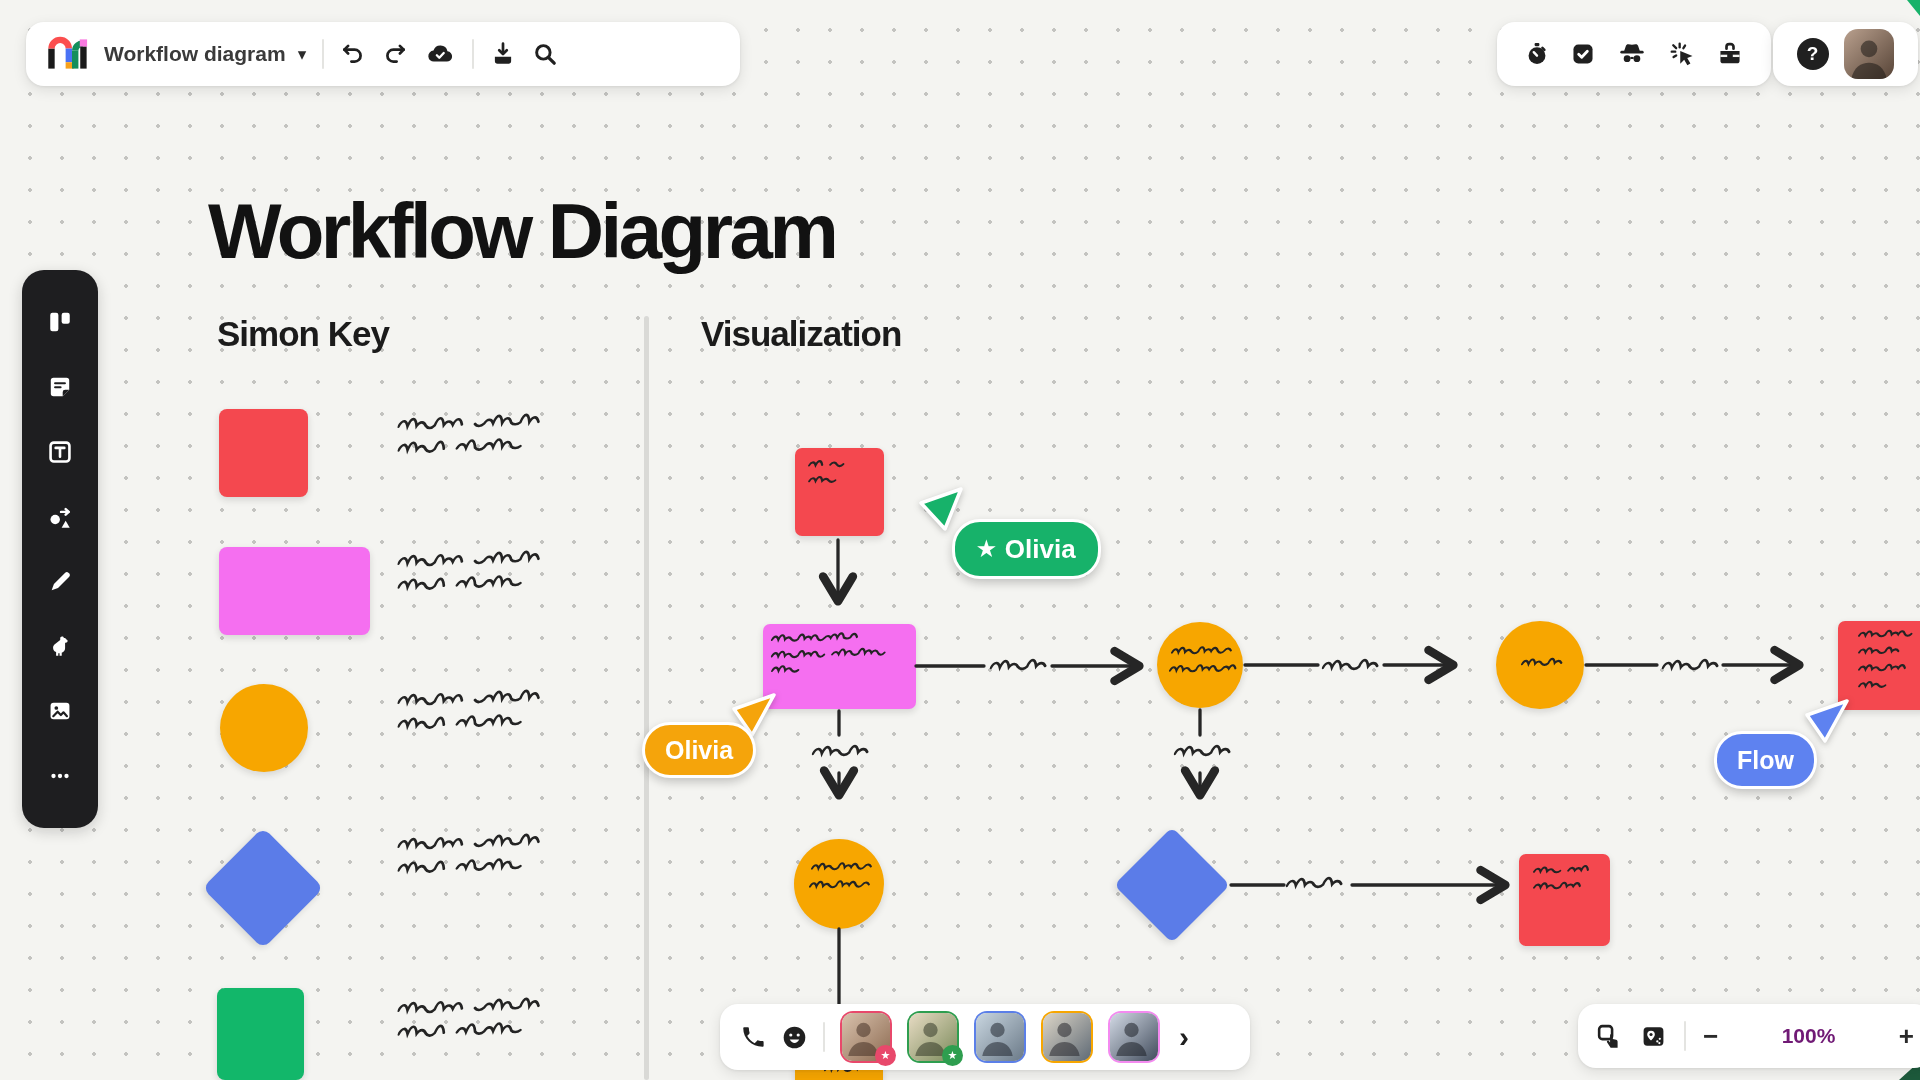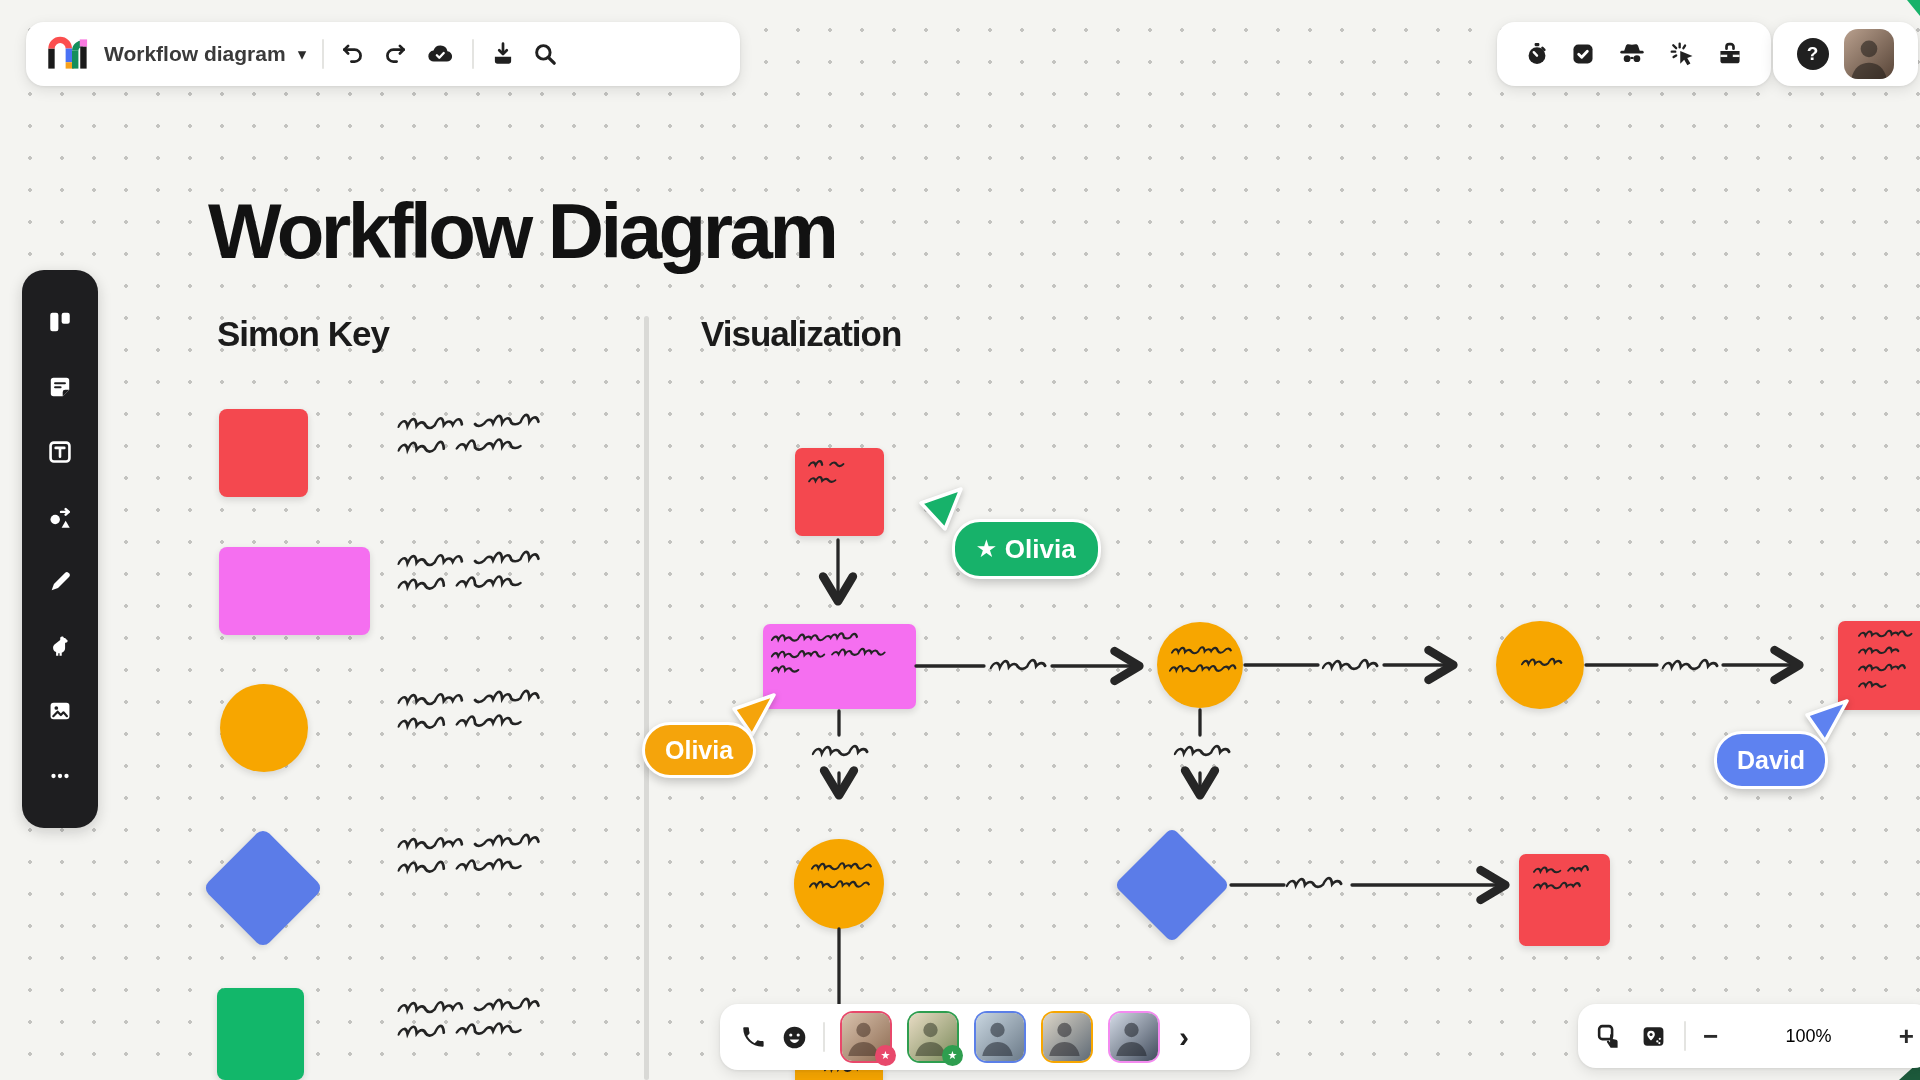--- a/index.html
+++ b/index.html
@@ -19,21 +19,21 @@
   .circ{border-radius:50%}
   .diam{border-radius:9px;transform:rotate(45deg)}
   .scr{position:absolute;z-index:2;pointer-events:none}
   .scr svg{display:block;transform:skewX(-12deg) rotate(-2deg)}
   .curspill{position:absolute;z-index:4;display:flex;align-items:center;gap:9px;border:3px solid #fff;border-radius:28px;color:#fff;font-weight:700;box-shadow:0 4px 10px rgba(20,20,20,.22)}
   .cursvg{position:absolute;z-index:4;filter:drop-shadow(0 2px 3px rgba(20,20,20,.25))}
   .sidebar{position:absolute;left:22px;top:270px;width:76px;height:558px;background:#1E1E20;border-radius:22px;display:flex;flex-direction:column;align-items:center;justify-content:space-evenly;z-index:6;box-shadow:0 4px 14px rgba(20,20,20,.18)}
   .avatar{width:48px;height:48px;border-radius:13px;border:2.5px solid;position:relative;flex:0 0 auto;overflow:visible;cursor:pointer}
   .avatar .ph{position:absolute;inset:0;border-radius:10px;overflow:hidden}
   .badge{position:absolute;right:-6px;bottom:-5px;width:21px;height:21px;border-radius:50%;display:flex;align-items:center;justify-content:center;color:#fff;font-size:11px;z-index:2}
-  .zoomtxt{font-size:18px;font-weight:400;color:#000000}
+  .zoomtxt{font-size:21px;font-weight:700;color:#701a75}
   .zbtn{font-size:26px;font-weight:700;color:#2A2A2A;cursor:pointer;line-height:1}
   .divider-v{position:absolute;left:644px;top:316px;width:5px;height:764px;background:#D9D9D6;border-radius:3px;z-index:1}
 </style>
 </head>
 <body>
 
 <div class="bigtitle">Workflow Diagram</div>
 <div class="divider-v"></div>
 <div class="sechead" style="left:217px;top:314px">Simon Key</div>
 <div class="sechead" style="left:701px;top:314px">Visualization</div>
@@ -265,21 +265,21 @@
   <polygon points="43,3 3,17 21,43" fill="#F5A40B" stroke="#fff" stroke-width="3.5" stroke-linejoin="round"></polygon>
 </svg>
 <div class="curspill" style="left: 642px; top: 722px; height: 50px; padding: 0px 20px; font-size: 25px; background-color: rgb(245, 164, 11);">
   <span>Olivia</span>
 </div>
 
 <svg class="cursvg" style="left:1804px;top:698px" width="46" height="46" viewBox="0 0 46 46">
   <polygon points="43,3 3,17 21,43" fill="#5E82F0" stroke="#fff" stroke-width="3.5" stroke-linejoin="round"></polygon>
 </svg>
 <div class="curspill" style="left: 1714px; top: 731px; height: 52px; padding: 0px 20px; font-size: 25px; background-color: rgb(94, 130, 240);">
-  <span>David</span>
+  <span>Flow</span>
 </div>
 
 <div class="pill" style="left:26px;top:22px;width:674px;height:64px;padding:0 20px;gap:16px">
   <span class="icn">
     <svg width="42" height="38" viewBox="0 0 46 40">
       <path d="M6 36 V14" stroke="#1A1A1A" stroke-width="7" stroke-linecap="butt"></path>
       <path d="M6 14 A 9.5 9.5 0 0 1 25 14" fill="none" stroke="#FB4E4E" stroke-width="7"></path>
       <path d="M25 14 V29" stroke="#4A72F5" stroke-width="7"></path>
       <rect x="21.5" y="29" width="9" height="7" fill="#F7A11B"></rect>
       <path d="M32 36 V16" stroke="#148F5C" stroke-width="7"></path>

